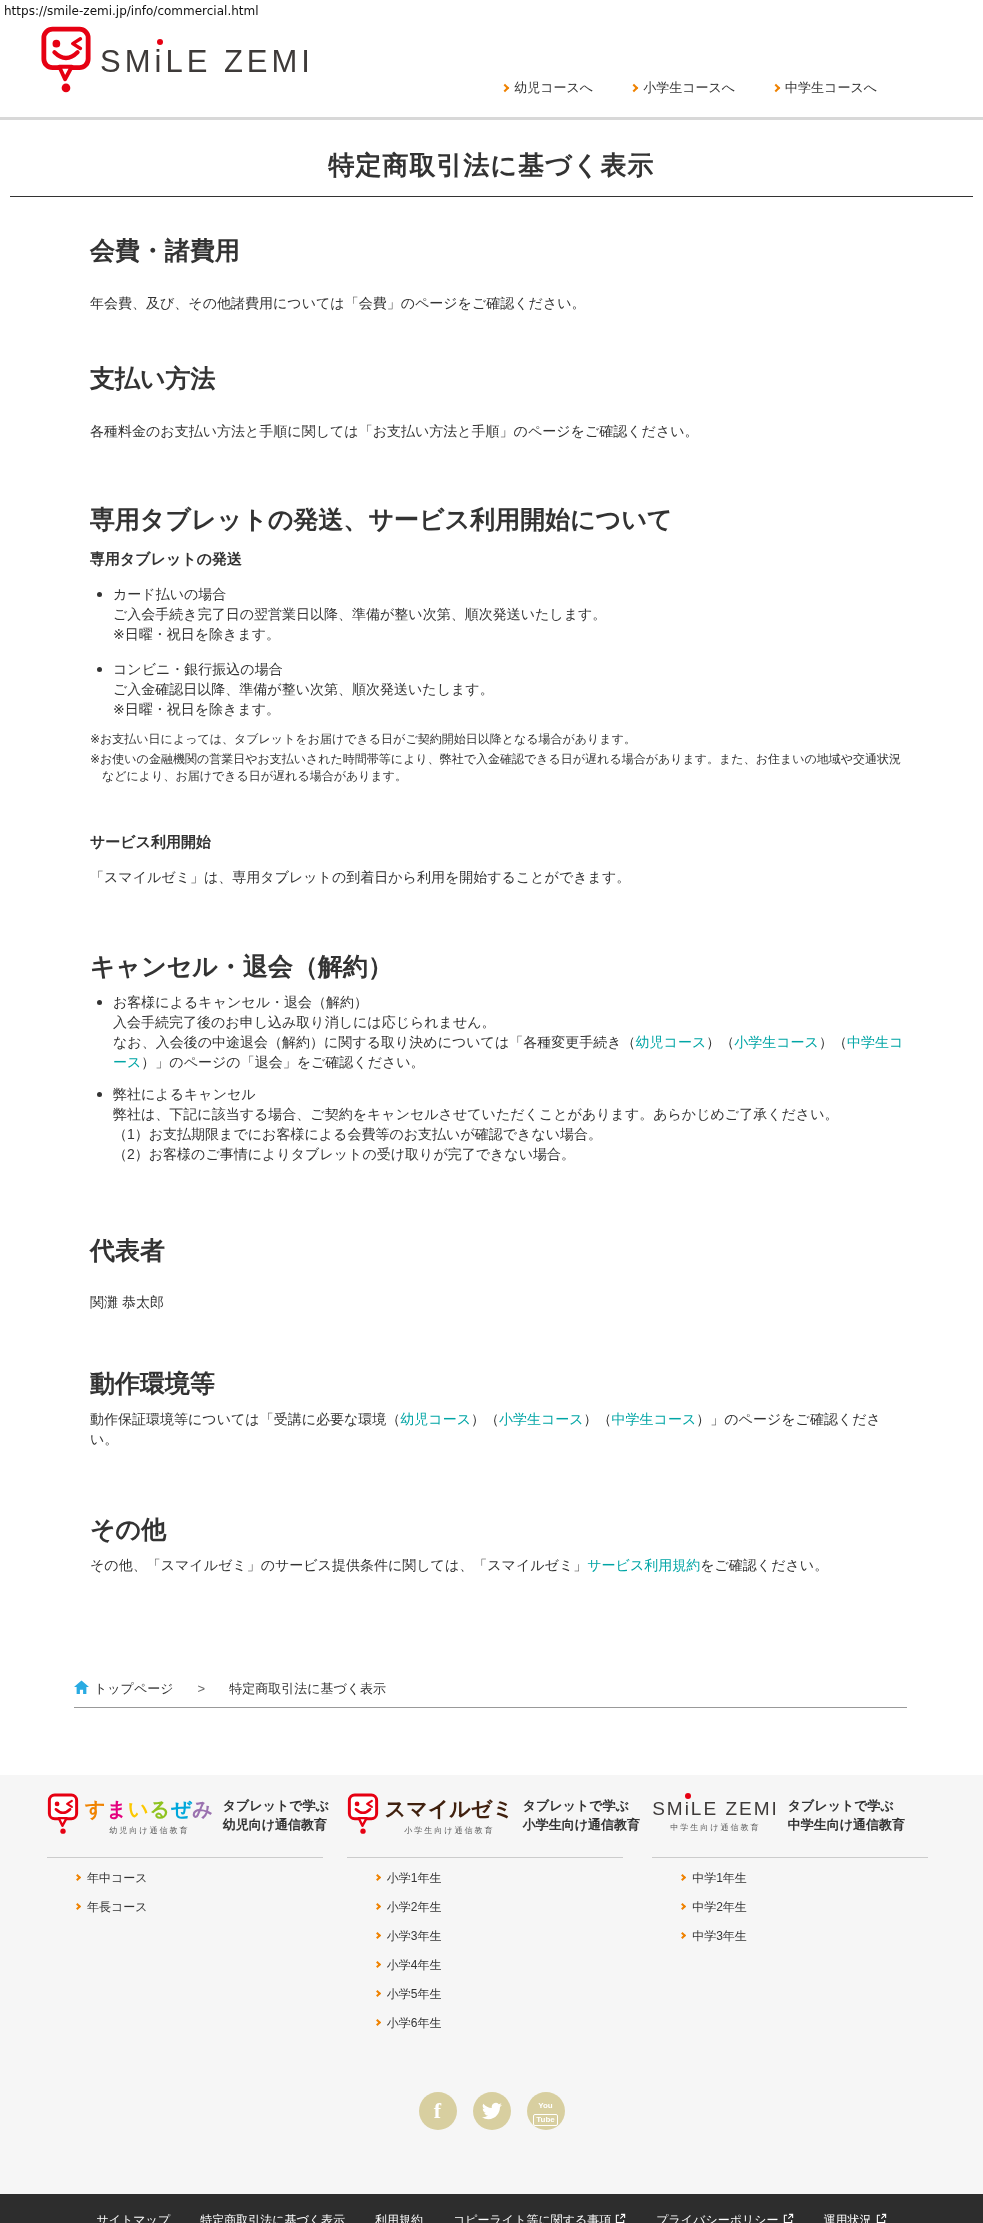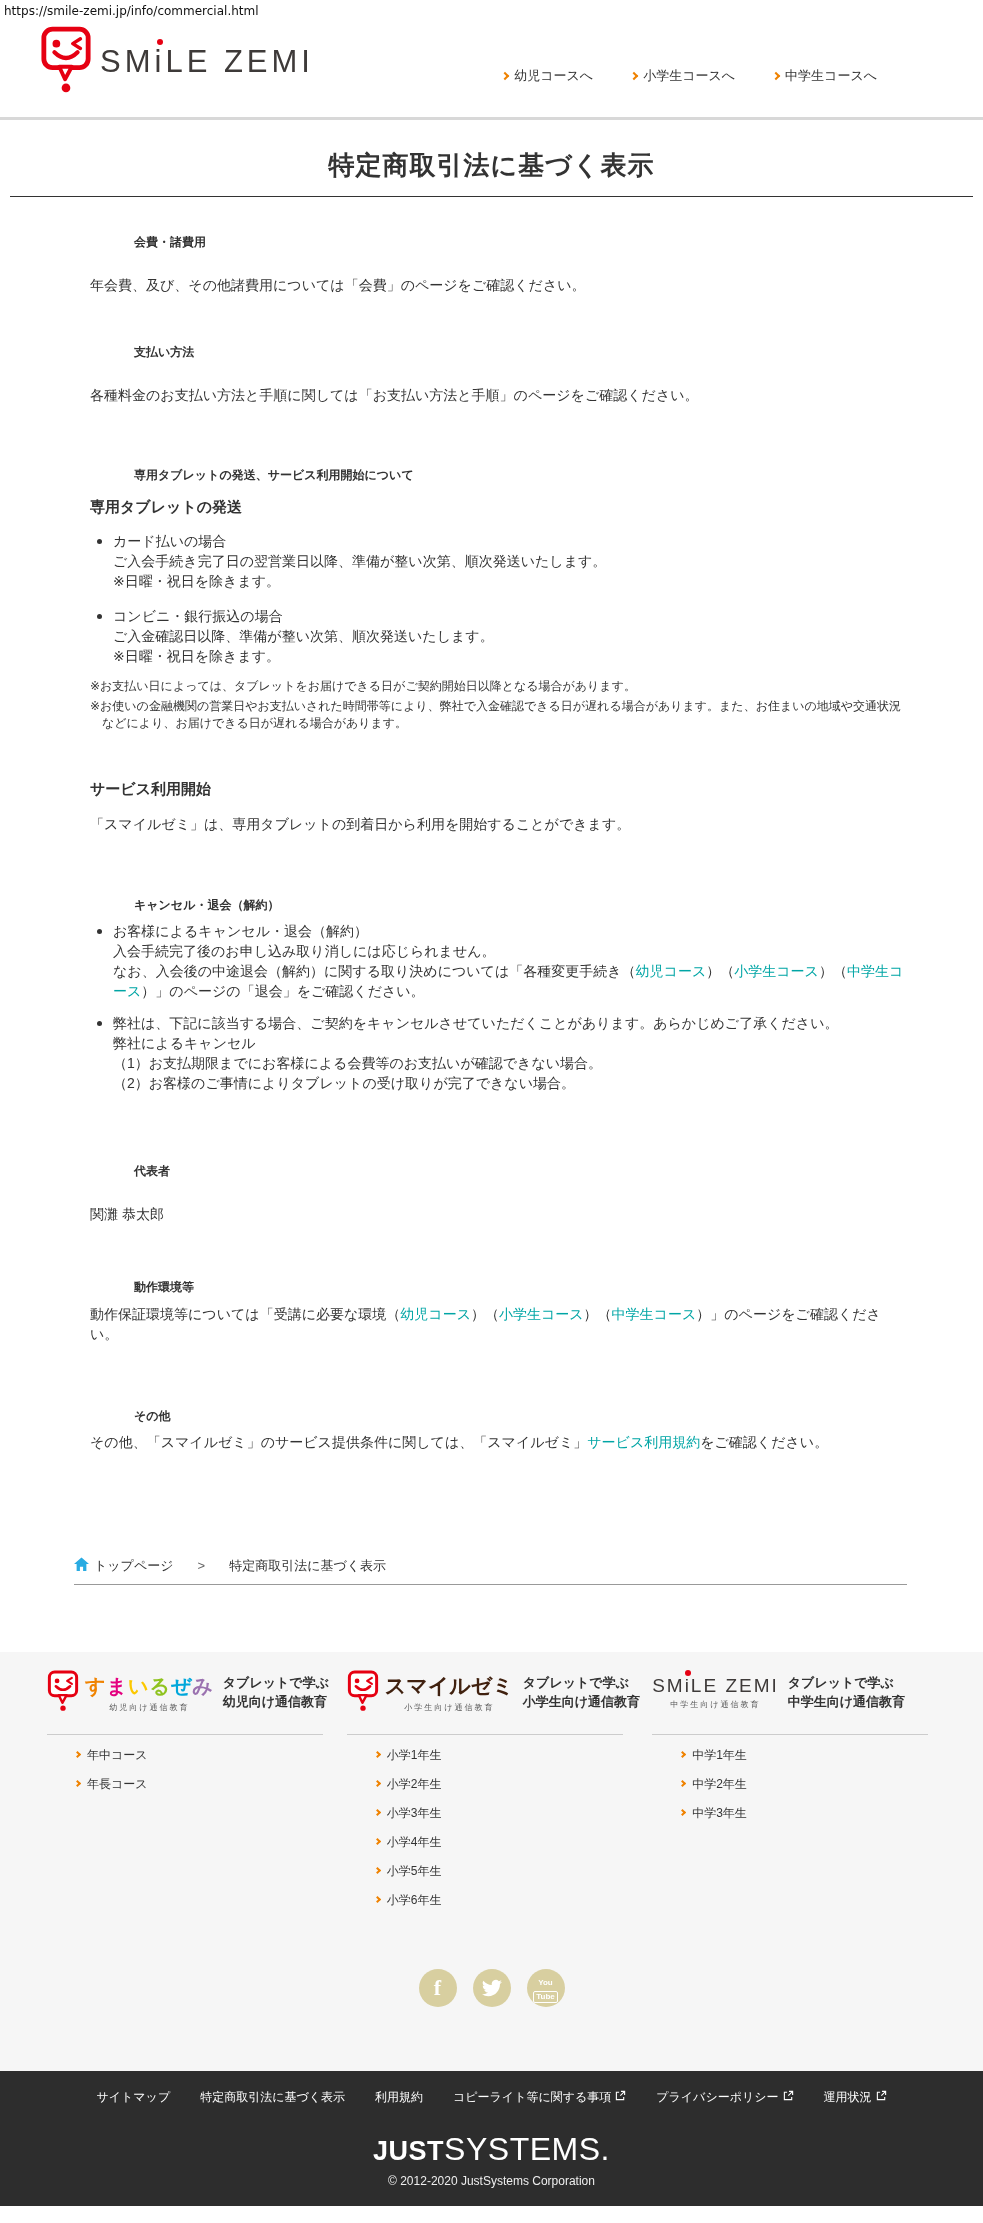--- a/index.html
+++ b/index.html
@@ -12,31 +12,31 @@
   }
   
   .url-bar { font-size:12px; color:#111; padding:4px 0 2px 4px; font-family:"DejaVu Sans", sans-serif; }
 
   
   .site-header { position:relative; height:100px; border-bottom:3px solid #d8d8d8; background:#fff; }
   .logo { position:absolute; left:40px; top:6px; display:flex; align-items:center; cursor:pointer; }
   .logo-text { font-size:31px; letter-spacing:4px; color:#3e3a39; margin-left:8px; font-weight:400; }
   .idot { position:relative; }
   .idot::after { content:""; position:absolute; left:50%; transform:translateX(-50%); top:-5px; width:6px; height:6px; border-radius:50%; background:#e60012; }
-  .header-nav { position:absolute; right:106px; bottom:32px; display:flex; gap:38px; }
+  .header-nav { position:absolute; right:106px; bottom:20px; display:flex; gap:38px; }
   .nav-link { display:flex; align-items:center; gap:6px; font-size:13px; color:#333; cursor:pointer; text-decoration:none; }
   .chev { width:6px; height:6px; border-top:2px solid #ef8200; border-right:2px solid #ef8200; transform:rotate(45deg); display:inline-block; flex:0 0 auto; }
 
   
   .page-title { text-align:center; font-size:26px; font-weight:bold; color:#333; margin-top:28px; letter-spacing:1px; }
   .title-underline { border-bottom:1px solid #333; margin:13px 10px 0 10px; }
 
   
   main { padding:0 78px 0 90px; }
-  h2.sec { font-size:12px; font-weight:bold; color:#333; line-height:1.35;margin-left:44px; }
+  h2.sec { font-size:25px; font-weight:bold; color:#333; line-height:1.35; }
   h3.subsec { font-size:15px; font-weight:bold; color:#333; line-height:1.35; }
   p.body { line-height:20px; }
   .mt-s1 { margin-top:37px; }
   .mt-s2 { margin-top:49px; }
   .mt-s3 { margin-top:62px; }
   .mt-p  { margin-top:25px; }
   ul.blist { list-style:none; }
   ul.blist li { position:relative; padding-left:23px; line-height:20px; }
   ul.blist li::before { content:""; position:absolute; left:7px; top:8px; width:5px; height:5px; border-radius:50%; background:#333; }
   .shipping-list { margin-top:14px; }
@@ -168,22 +168,22 @@
 
   <section>
     <h2 class="sec sec-cancel">キャンセル・退会（解約）</h2>
     <ul class="blist cancel-list">
       <li>
         <div>お客様によるキャンセル・退会（解約）</div>
         <div>入会手続完了後のお申し込み取り消しには応じられません。</div>
         <div><span>なお、入会後の中途退会（解約）に関する取り決めについては「各種変更手続き（</span><a class="tlink">幼児コース</a><span>）（</span><a class="tlink">小学生コース</a><span>）（</span><a class="tlink">中学生コース</a><span>）」のページの「退会」をご確認ください。</span></div>
       </li>
       <li>
+        <div>弊社によるキャンセル</div>
         <div>弊社は、下記に該当する場合、ご契約をキャンセルさせていただくことがあります。あらかじめご了承ください。</div>
-        <div>弊社によるキャンセル</div>
         <div>（1）お支払期限までにお客様による会費等のお支払いが確認できない場合。</div>
         <div>（2）お客様のご事情によりタブレットの受け取りが完了できない場合。</div>
       </li>
     </ul>
   </section>
 
   <section>
     <h2 class="sec sec-rep">代表者</h2>
     <p class="body mt-p">関灘 恭太郎</p>
   </section>

